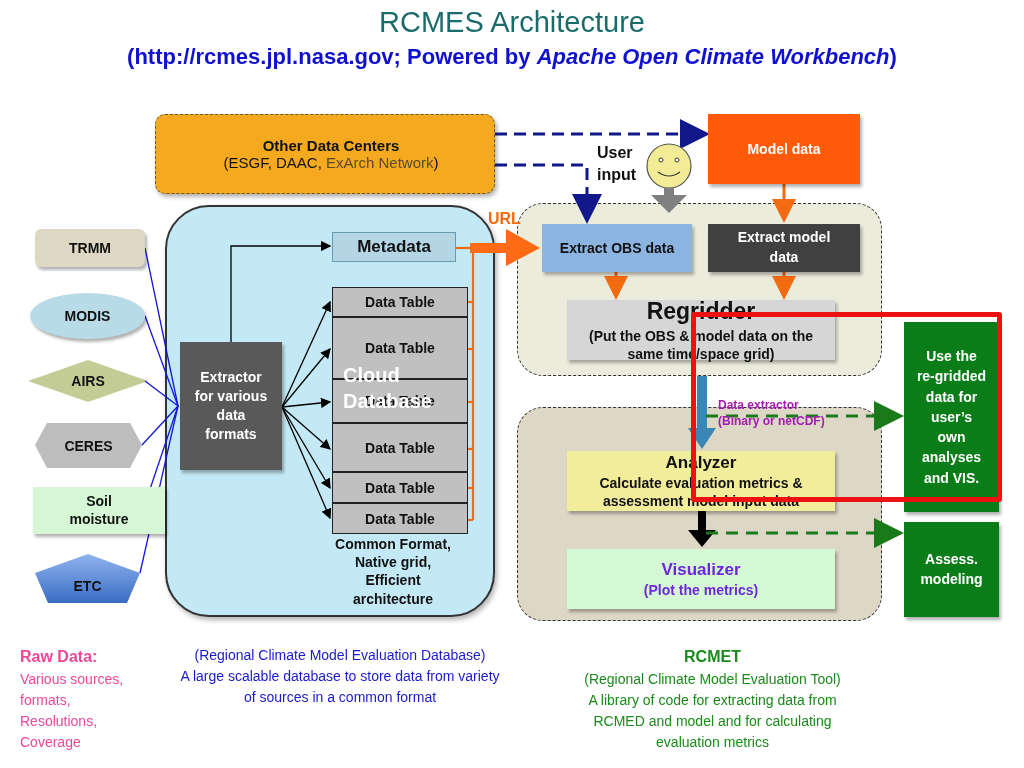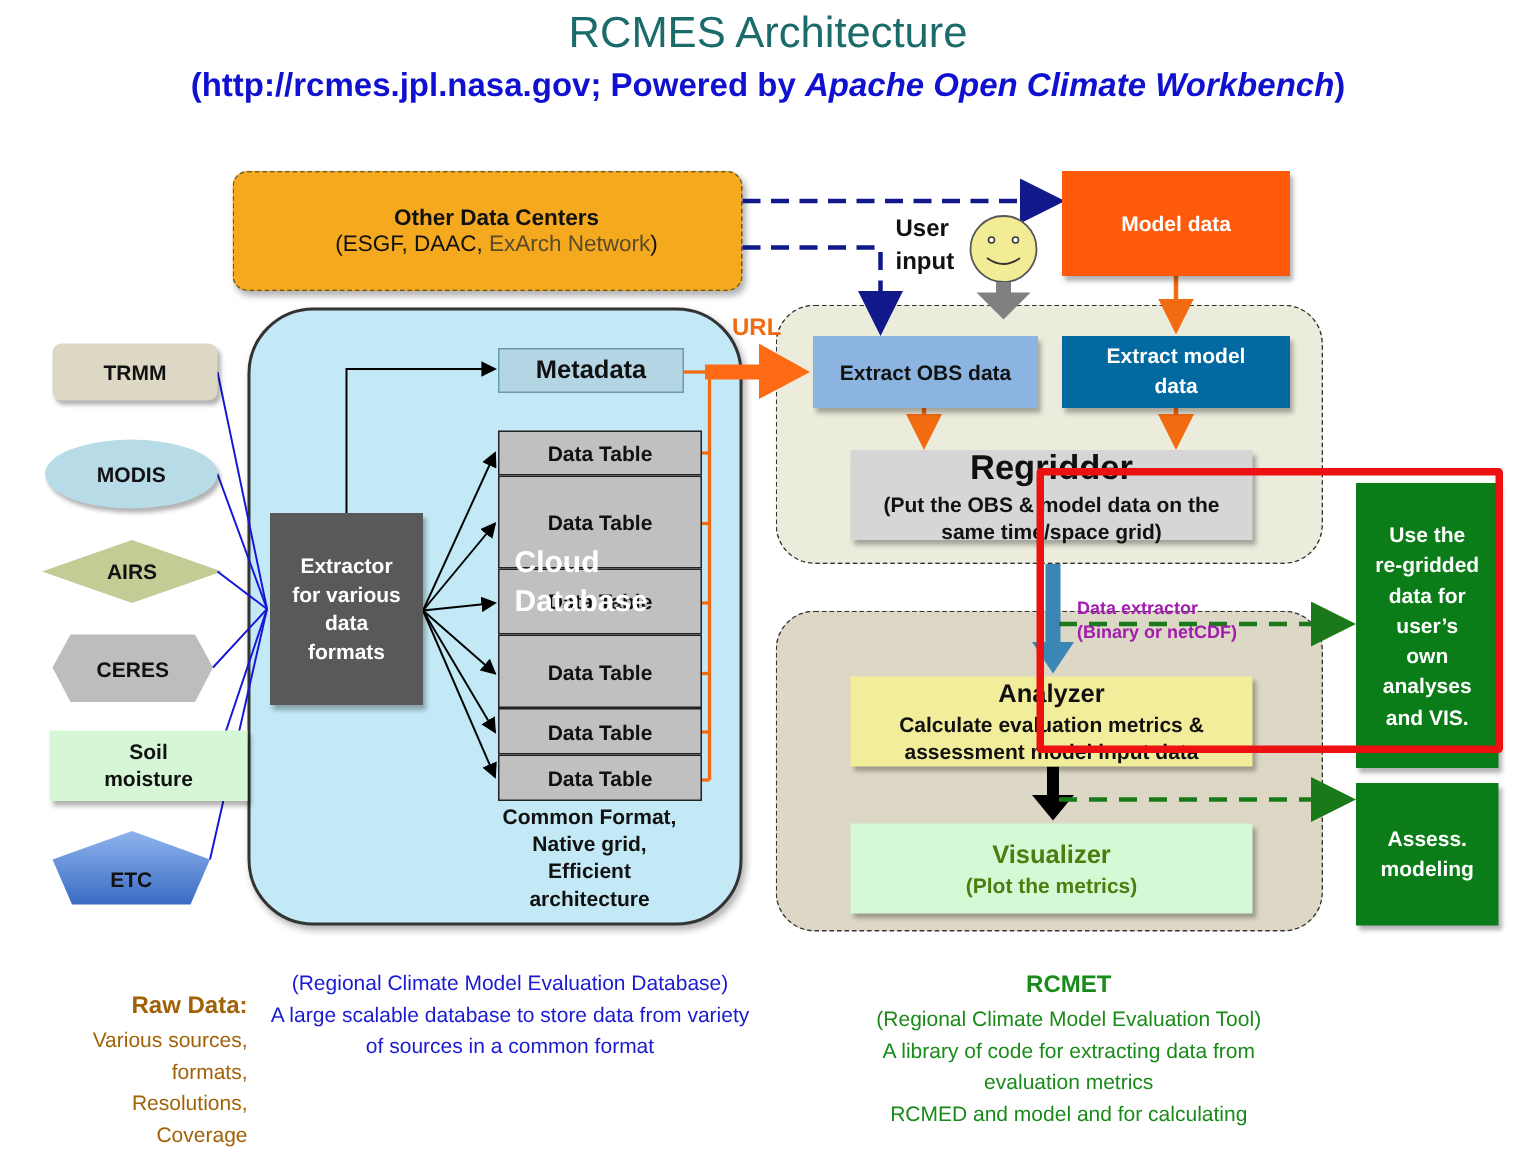--- a/index.html
+++ b/index.html
@@ -27,35 +27,35 @@
   .extractor { left:180px; top:342px; width:102px; height:128px; background:#595959; color:#fff; font-size:14px; font-weight:bold; line-height:1.35; box-shadow:2px 3px 3px rgba(0,0,0,0.3);}
   .metadata { left:332px; top:232px; width:124px; height:30px; background:#b4d6e4; border:1px solid #6a9ab0; font-size:17px; font-weight:bold; color:#111; }
   .dtable { left:332px; background:#c0c0c0; border:1px solid #222; font-size:14px; font-weight:bold; color:#111; width:136px; }
   .cloud { left:343px; top:362px; font-size:20px; font-weight:bold; color:#ffffff; line-height:1.3; }
   .common { left:322px; top:535px; width:142px; text-align:center; font-size:14px; font-weight:bold; color:#111; line-height:1.3; }
 
   .rcmet-top { left:517px; top:203px; width:365px; height:173px; background:#ececdd; border:1.5px dashed #333; border-radius:26px; }
   .rcmet-bot { left:517px; top:407px; width:365px; height:214px; background:#ddd7c6; border:1.5px dashed #333; border-radius:26px; }
   .model-data { left:708px; top:114px; width:152px; height:70px; background:#ff5a0a; color:#fff; font-size:14px; font-weight:bold; box-shadow:2px 3px 3px rgba(0,0,0,0.3);}
   .extract-obs { left:542px; top:224px; width:150px; height:48px; background:#8cb4e0; color:#111; font-size:14px; font-weight:bold; box-shadow:2px 3px 3px rgba(0,0,0,0.3);}
-  .extract-model { left:708px; top:224px; width:152px; height:48px; background:#0369a1; color:#fff; font-size:14px; font-weight:bold; line-height:1.4; box-shadow:2px 3px 3px rgba(0,0,0,0.3);}
+  .extract-model { left:708px; top:224px; width:152px; height:48px; background:#404040; color:#fff; font-size:14px; font-weight:bold; line-height:1.4; box-shadow:2px 3px 3px rgba(0,0,0,0.3);}
   .regridder { left:567px; top:300px; width:268px; height:60px; background:#d6d6d6; flex-direction:column; color:#111; font-size:14px; font-weight:bold; line-height:1.3; box-shadow:2px 3px 3px rgba(0,0,0,0.3);}
   .regridder .h { font-size:23px; }
   .analyzer { left:567px; top:451px; width:268px; height:60px; background:#f2ed9a; flex-direction:column; color:#111; font-size:14px; font-weight:bold; line-height:1.3; box-shadow:2px 3px 3px rgba(0,0,0,0.3);}
   .analyzer .h { font-size:17px; }
-  .visualizer { left:567px; top:549px; width:268px; height:60px; background:#d4f9d4; flex-direction:column; color:#4d7c0f; font-size:14px; font-weight:bold; line-height:1.3; box-shadow:2px 3px 3px rgba(0,0,0,0.3);}
+  .visualizer { left:567px; top:549px; width:268px; height:60px; background:#d4f9d4; flex-direction:column; color:#6d28d9; font-size:14px; font-weight:bold; line-height:1.3; box-shadow:2px 3px 3px rgba(0,0,0,0.3);}
   .visualizer .h { font-size:17px; }
   .user-input { left:597px; top:142px; font-size:16px; font-weight:bold; color:#111; line-height:1.4; }
   .url-label { left:488px; top:210px; font-size:16px; font-weight:bold; color:#f26b10; }
   .extractor-lbl { left:718px; top:397px; font-size:12px; font-weight:bold; color:#a21caf; line-height:1.35; }
   .use-box { left:904px; top:322px; width:95px; height:190px; background:#0b7d18; color:#fff; font-size:14px; font-weight:bold; line-height:1.45; box-shadow:2px 3px 3px rgba(0,0,0,0.3);}
   .assess-box { left:904px; top:522px; width:95px; height:95px; background:#0b7d18; color:#fff; font-size:14px; font-weight:bold; line-height:1.4; box-shadow:2px 3px 3px rgba(0,0,0,0.3);}
   .highlight { left:691px; top:312px; width:311px; height:190px; border:5px solid #ee1111; border-radius:3px; }
 
-  .raw { left:20px; top:645px; width:145px; text-align:right; font-size:14px; color:#a16207; line-height:1.5;margin-top:14px; }
+  .raw { left:20px; top:645px; width:145px; text-align:left; font-size:14px; color:#ec4899; line-height:1.5; }
   .raw .h { font-weight:bold; font-size:16px; }
   .rcmed-cap { left:155px; top:645px; width:370px; text-align:center; font-size:14px; color:#1a1ad0; line-height:1.5; }
   .rcmed-cap .h { font-weight:bold; font-size:16px; }
   .rcmet-cap { left:540px; top:645px; width:345px; text-align:center; font-size:14px; color:#1a8a1a; line-height:1.5; }
   .rcmet-cap .h { font-weight:bold; font-size:16px; }
 </style>
 </head>
 <body>
 
 <div class="abs title">RCMES Architecture</div>
@@ -249,15 +249,15 @@
 </div>
 <div class="abs rcmed-cap">
   <div>(Regional Climate Model Evaluation Database)</div>
   <div>A large scalable database to store data from variety</div>
   <div>of sources in a common format</div>
 </div>
 <div class="abs rcmet-cap">
   <div class="h">RCMET</div>
   <div>(Regional Climate Model Evaluation Tool)</div>
   <div>A library of code for extracting data from</div>
+  <div>RCMED and model and for calculating</div>
   <div>evaluation metrics</div>
-  <div>RCMED and model and for calculating</div>
 </div>
 
 </body></html>

